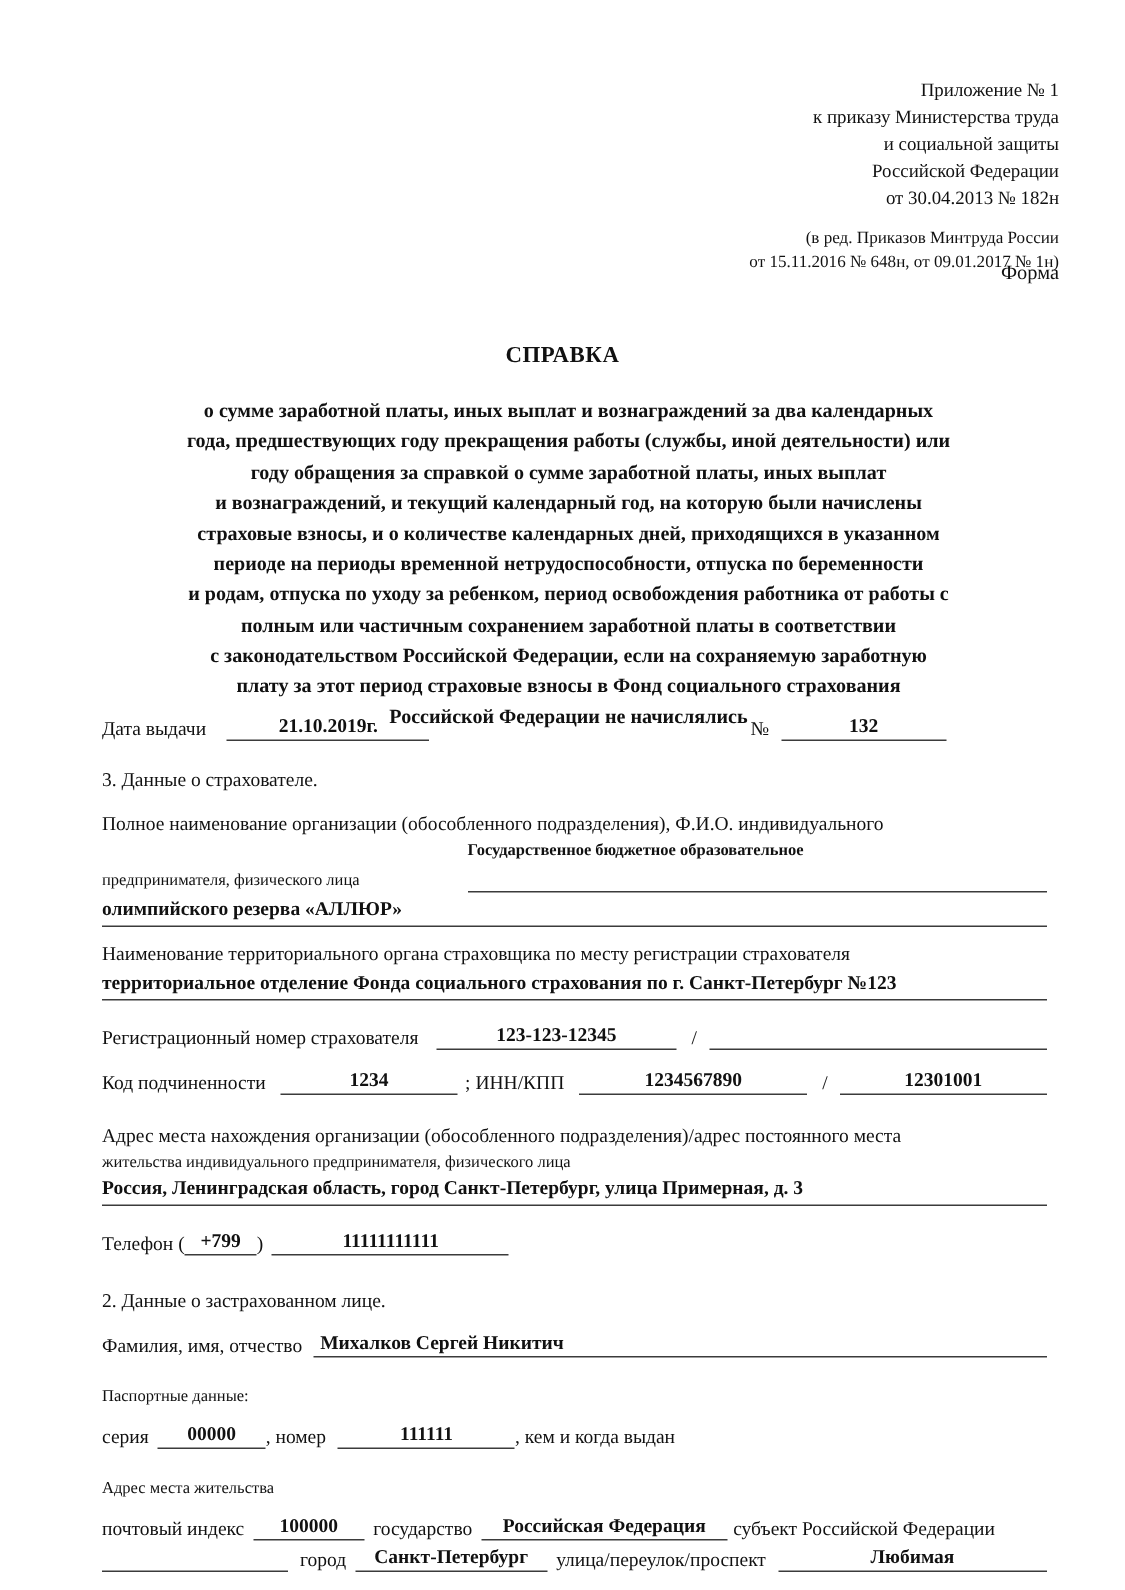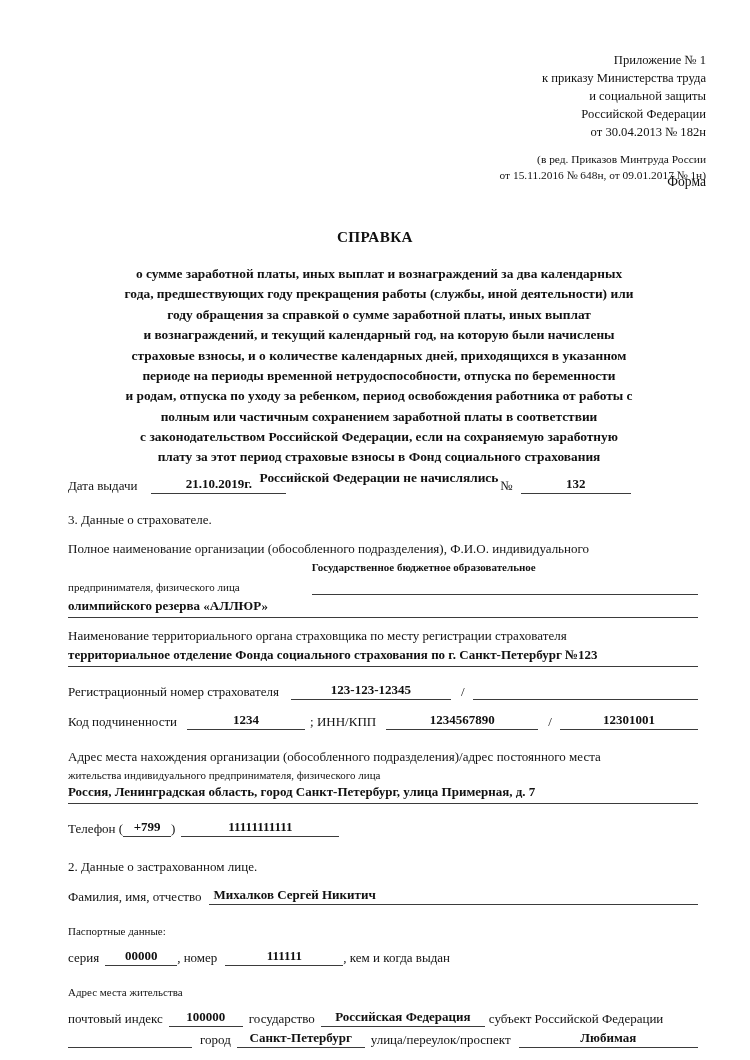--- a/index.html
+++ b/index.html
@@ -227,21 +227,21 @@
       <span class="gap" style="width:10px"></span>
       <span class="lbl">/</span>
       <span class="gap" style="width:8px"></span>
       <span class="val" style="flex:1 1 auto">12301001</span>
     </div>
 
     <div class="spacer-md"></div>
 
     <div class="para">Адрес места нахождения организации (обособленного подразделения)/адрес постоянного места</div>
     <div class="para-nojust">жительства индивидуального предпринимателя, физического лица</div>
-    <span class="org-line last" style="display:block;">Россия, Ленинградская область, город Санкт-Петербург, улица Примерная, д. 7</span>
+    <span class="org-line last" style="display:block;">Россия, Ленинградская область, город Санкт-Петербург, улица Примерная, д. 3</span>
 
     <div class="spacer-md"></div>
 
     <div class="row">
       <span class="lbl">Телефон (</span>
       <span class="val" style="width:48px">+799</span>
       <span class="lbl">)</span>
       <span class="gap" style="width:6px"></span>
       <span class="val" style="width:158px">11111111111</span>
     </div>

